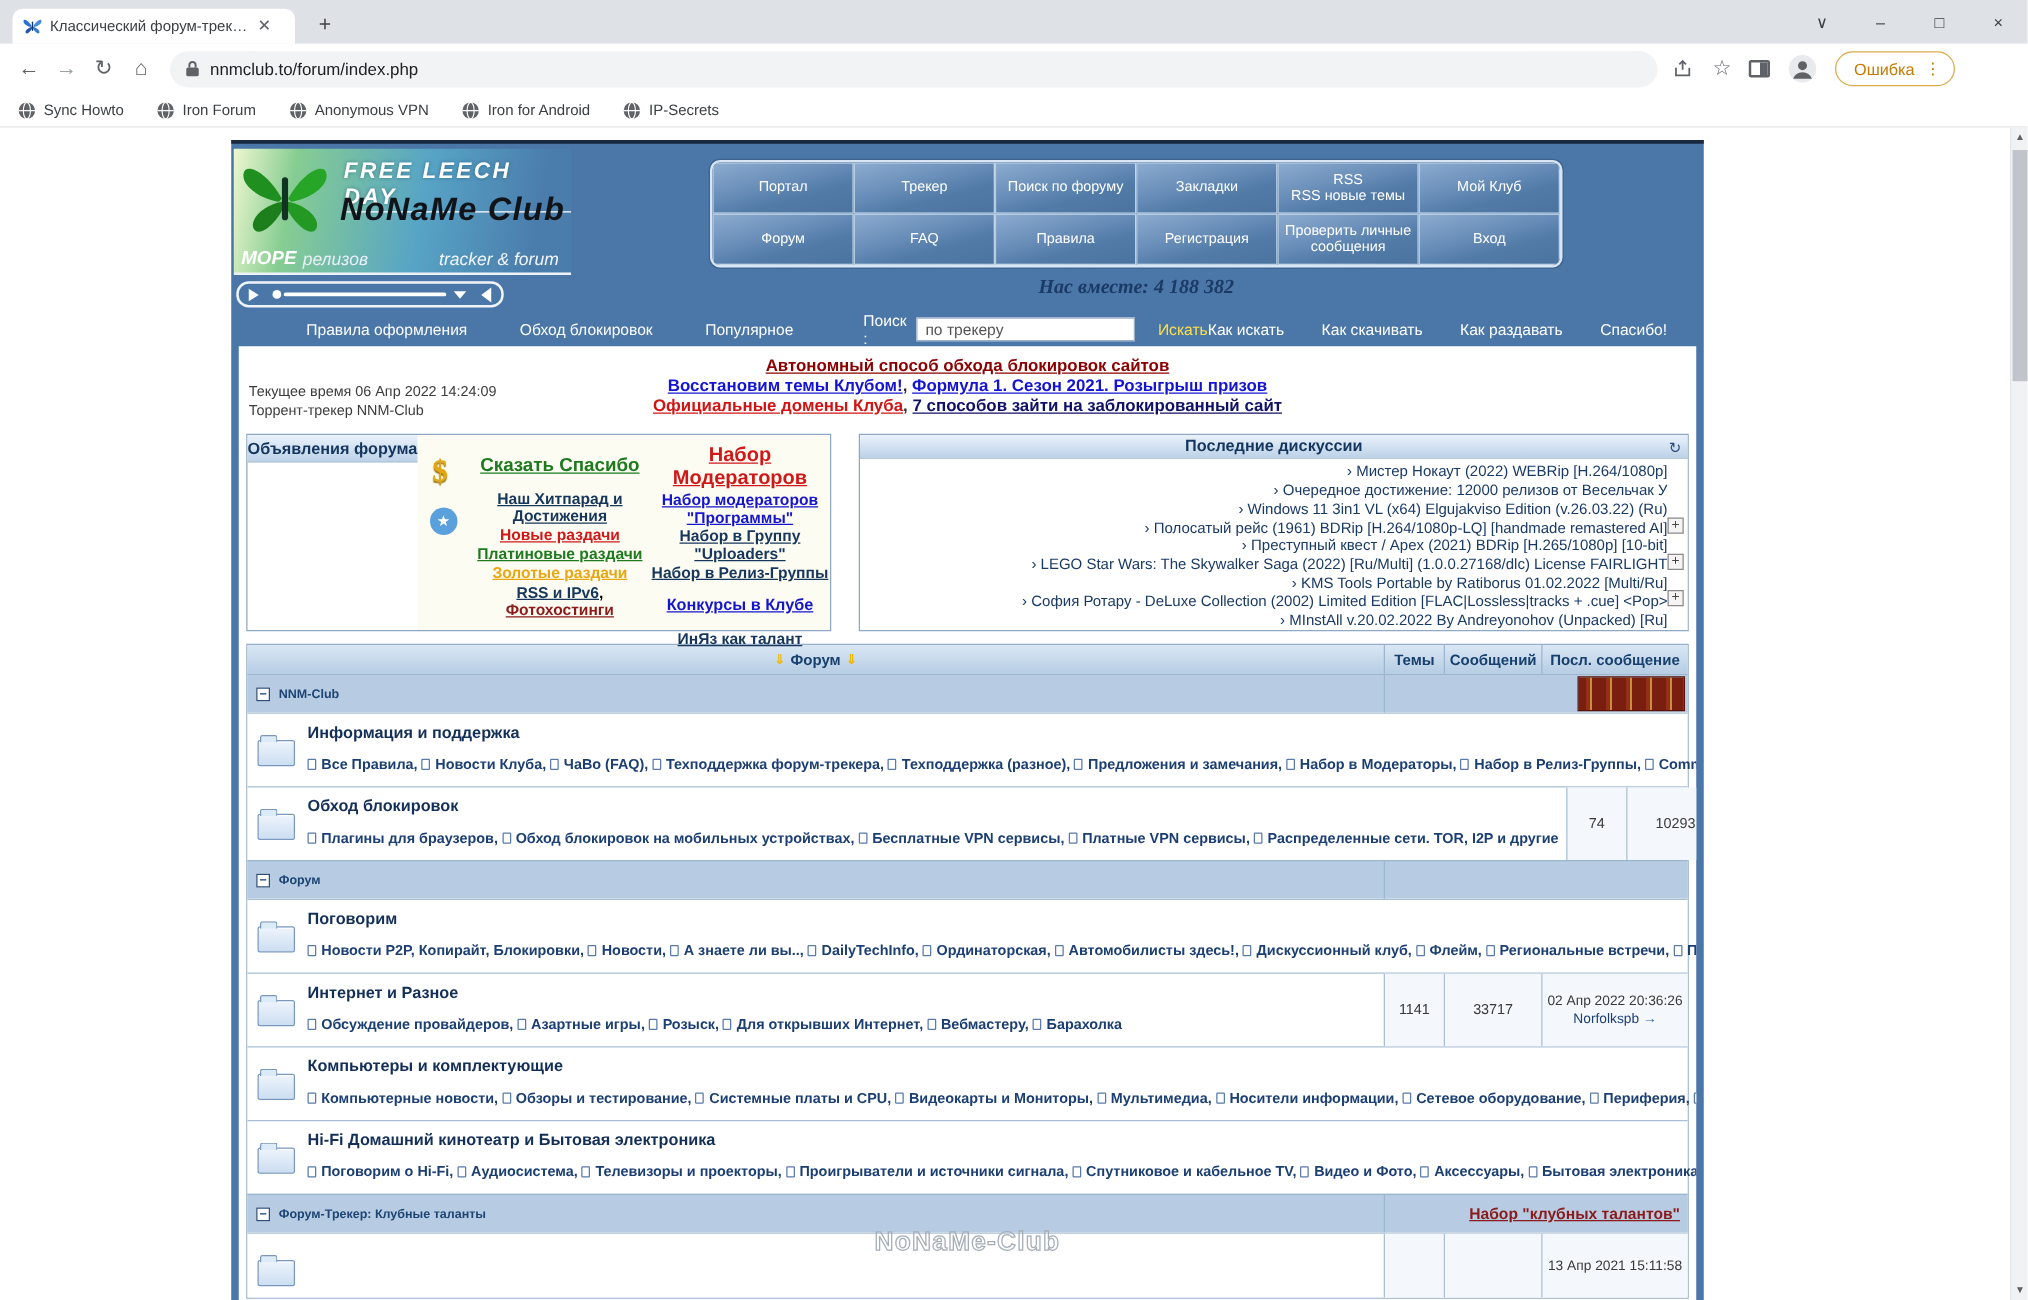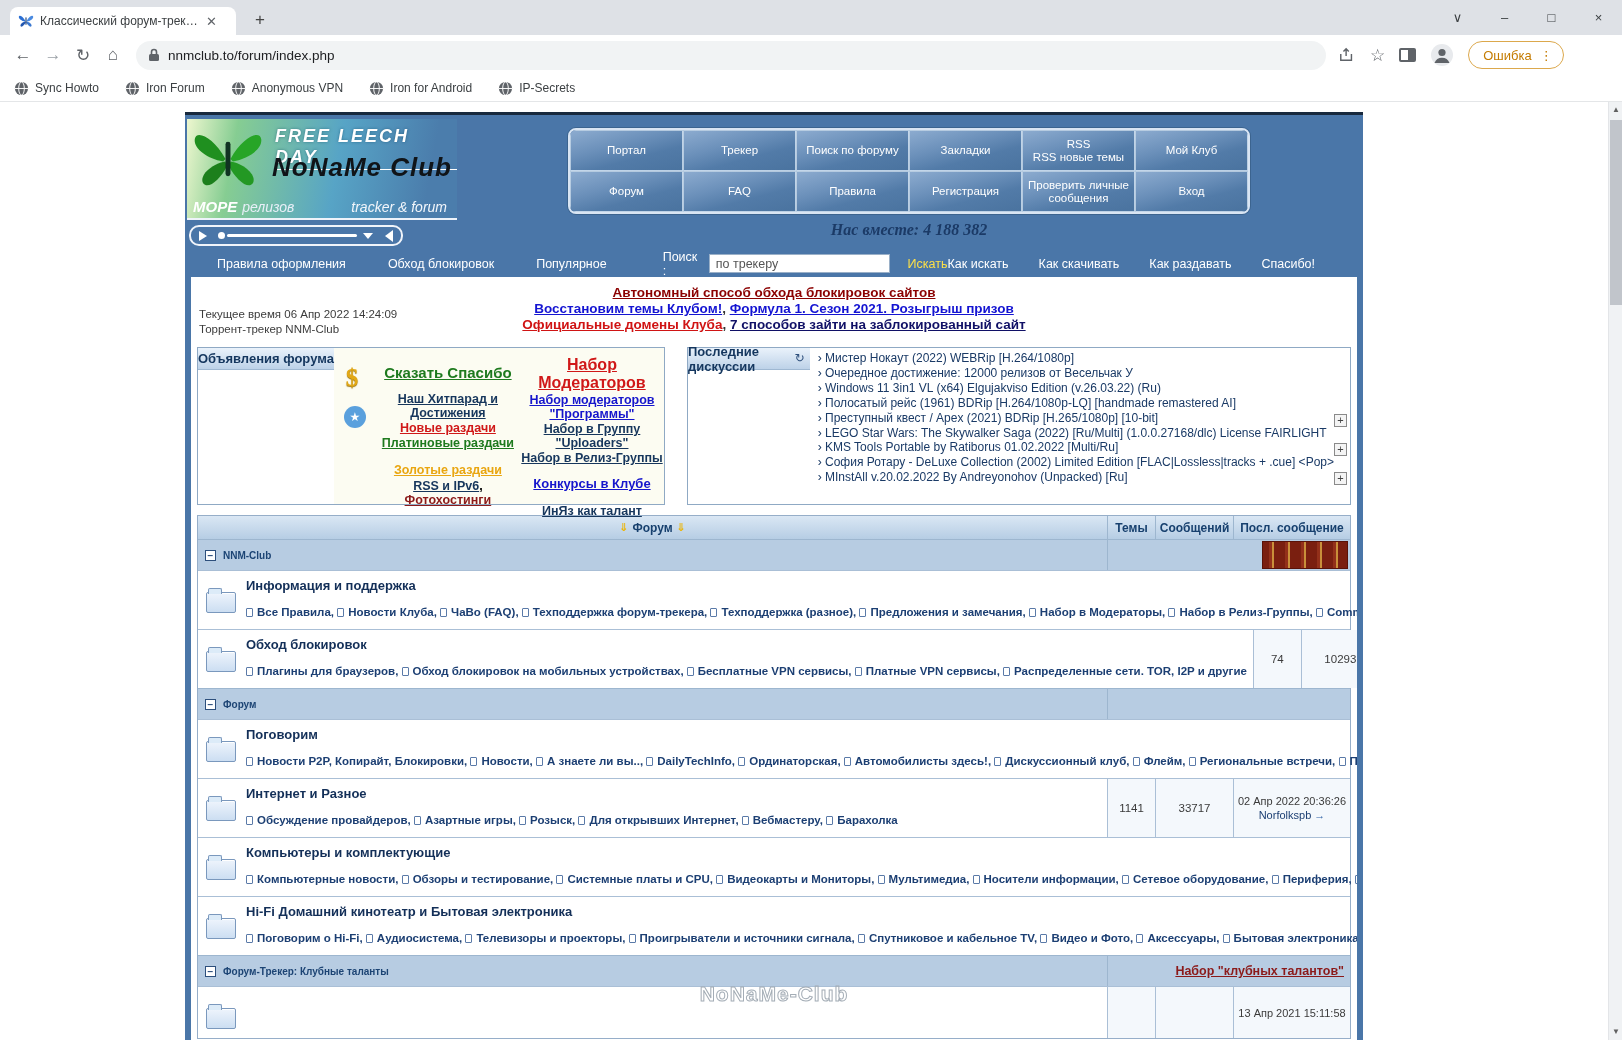--- a/index.html
+++ b/index.html
@@ -70,21 +70,21 @@
     grid-template-columns:repeat(6,1fr); grid-template-rows:1fr 1fr; border:2px solid #d9e5f3;
     border-radius:8px; overflow:hidden; box-shadow:0 0 0 1px #3c648f; }
   .mcell { background:linear-gradient(165deg,#8cabcf 0%,#6b90ba 38%,#527ba8 65%,#4a739f 100%);
     border:1px solid rgba(215,229,243,.75); color:#fff; font-size:11.5px; display:flex;
     align-items:center; justify-content:center; text-align:center; white-space:pre-line;
     padding:2px 4px; line-height:13px; }
   .together { position:absolute; left:383px; top:106px; width:682px; text-align:center;
     font-family:"Liberation Serif","DejaVu Serif",serif; font-style:italic; font-weight:bold;
     font-size:16px; color:#1b3a66; }
 
-  .search-row { height:27px; flex:none; display:flex; align-items:center; color:#fff; font-size:12.5px; }
+  .search-row { height:27px; flex:none; display:flex; align-items:center; color:#fff; font-size:12.5px;padding-left:28px; }
   .sgroup-left { display:flex; gap:42px; margin-left:32px; }
   .slink { color:#fff; cursor:pointer; white-space:nowrap; }
   .search-label { margin-left:56px; }
   .search-input { margin-left:8px; width:196px; height:19px; border:1px solid #9ab0c8; font-size:12.5px;
     color:#555; padding:1px 6px; background:#fff; }
   .search-go { margin-left:18px; color:#fde047; cursor:pointer; }
   .sgroup-right { display:flex; gap:30px; margin-left:auto; margin-right:48px; }
 
   .white-wrap { flex:1; margin:0 6px; background:#fff; overflow:hidden; position:relative;
     padding:6px 6px 0; }
@@ -113,32 +113,32 @@
     font-size:25px; color:#e2a816; text-shadow:0 1px 1px #9a7208; }
   .star-badge { position:absolute; left:10px; top:58px; width:22px; height:22px; border-radius:50%;
     background:#5aa0dd; color:#fff; font-size:12px; display:flex; align-items:center; justify-content:center; }
   .ann-cols { flex:1; display:flex; }
   .ann-col { flex:1; text-align:center; font-weight:bold; }
   .al { display:block; text-decoration:underline; cursor:pointer; }
   .al0 { font-size:15px; color:#1e7a1e; margin-top:16px; }
   .al1 { font-size:12.5px; color:#16365c; margin-top:11px; }
   .al2 { font-size:12.5px; color:#d01818; margin-top:1px; }
   .al3 { font-size:12.5px; color:#1e7a1e; margin-top:1px; }
-  .al4 { font-size:12.5px; color:#e9a611; margin-top:13px; }
+  .al4 { font-size:12.5px; color:#e9a611; margin-top:1px; }
   .al5row { font-size:12.5px; margin-top:2px; }
   .al5a { color:#16365c; text-decoration:underline; cursor:pointer; }
   .al5b { color:#8b1a1a; text-decoration:underline; cursor:pointer; }
   .ar0 { font-size:16px; color:#d01818; margin-top:8px; }
   .ar1 { font-size:12.5px; color:#1515cc; margin-top:1px; }
   .ar2 { font-size:12.5px; color:#16365c; margin-top:1px; }
   .ar3 { font-size:12.5px; color:#16365c; margin-top:1px; }
   .ar4 { font-size:13px; color:#1515cc; margin-top:11px; }
   .ar5 { font-size:12.5px; color:#16365c; margin-top:13px; }
 
-  .box-discuss { flex:1; display:flex; flex-direction:row; position:relative; }
+  .box-discuss { flex:1; display:flex; flex-direction:column; position:relative;text-align:right; }
   .refresh-ic { position:absolute; right:5px; top:3px; font-size:12px; color:#2d4f7c; font-weight:normal; }
   .dis-body { flex:1; background:#fff; padding:3px 16px 0 8px; }
   .ditem { font-size:12px; color:#1a3a66; line-height:14.9px; white-space:nowrap; overflow:hidden; }
   .ditem::before { content:"› "; }
   .ditem a { color:#1a3a66; text-decoration:none; cursor:pointer; }
   .plus-rail { position:absolute; right:3px; top:66px; display:flex; flex-direction:column; gap:16px; }
   .plus { width:13px; height:13px; border:1px solid #8a8a8a; background:#f4f4f4; color:#444;
     font-size:11px; line-height:11px; text-align:center; }
   .plus::before { content:"+"; }
 

